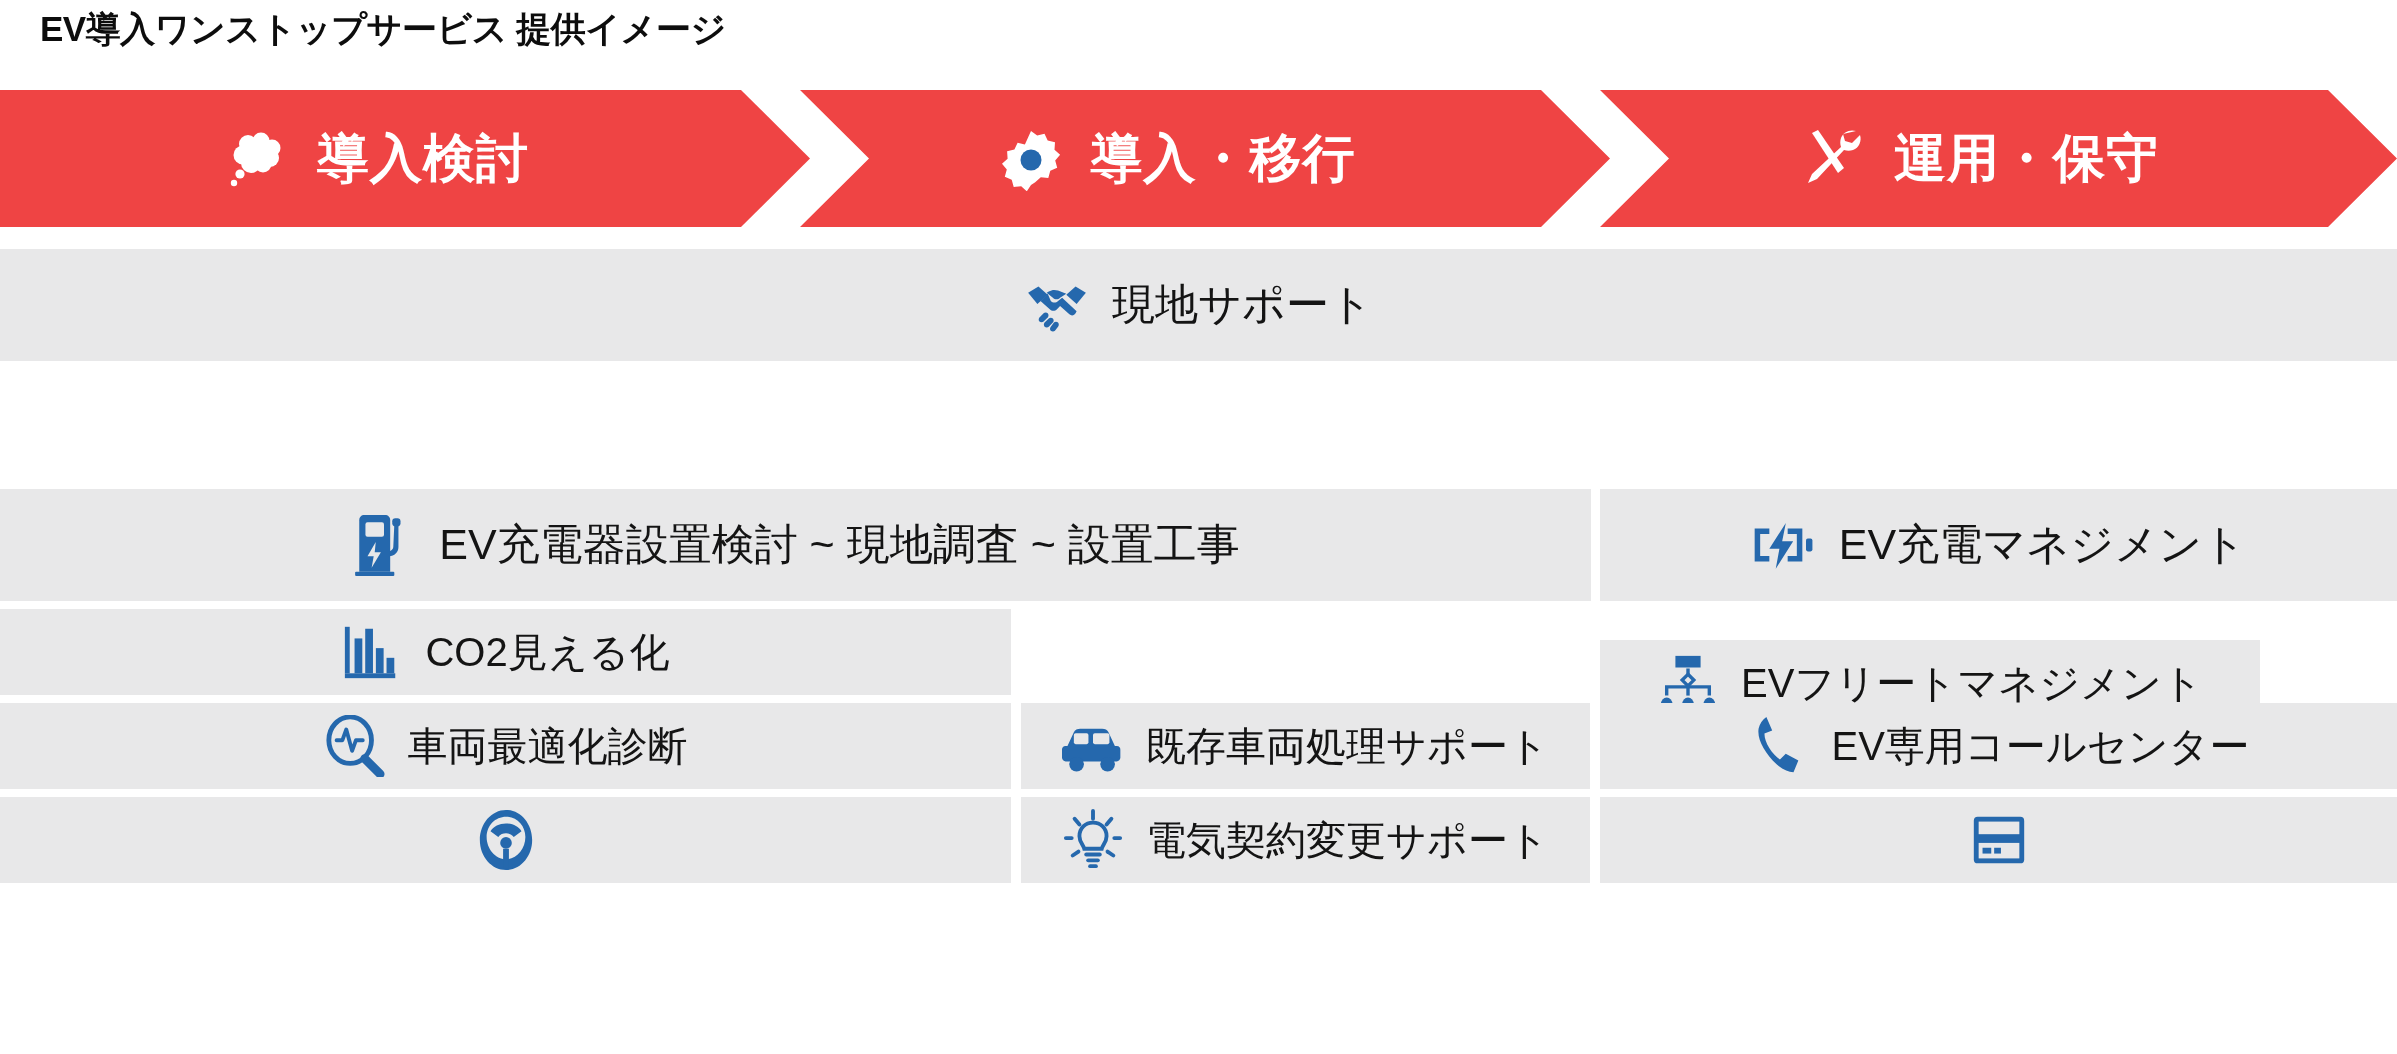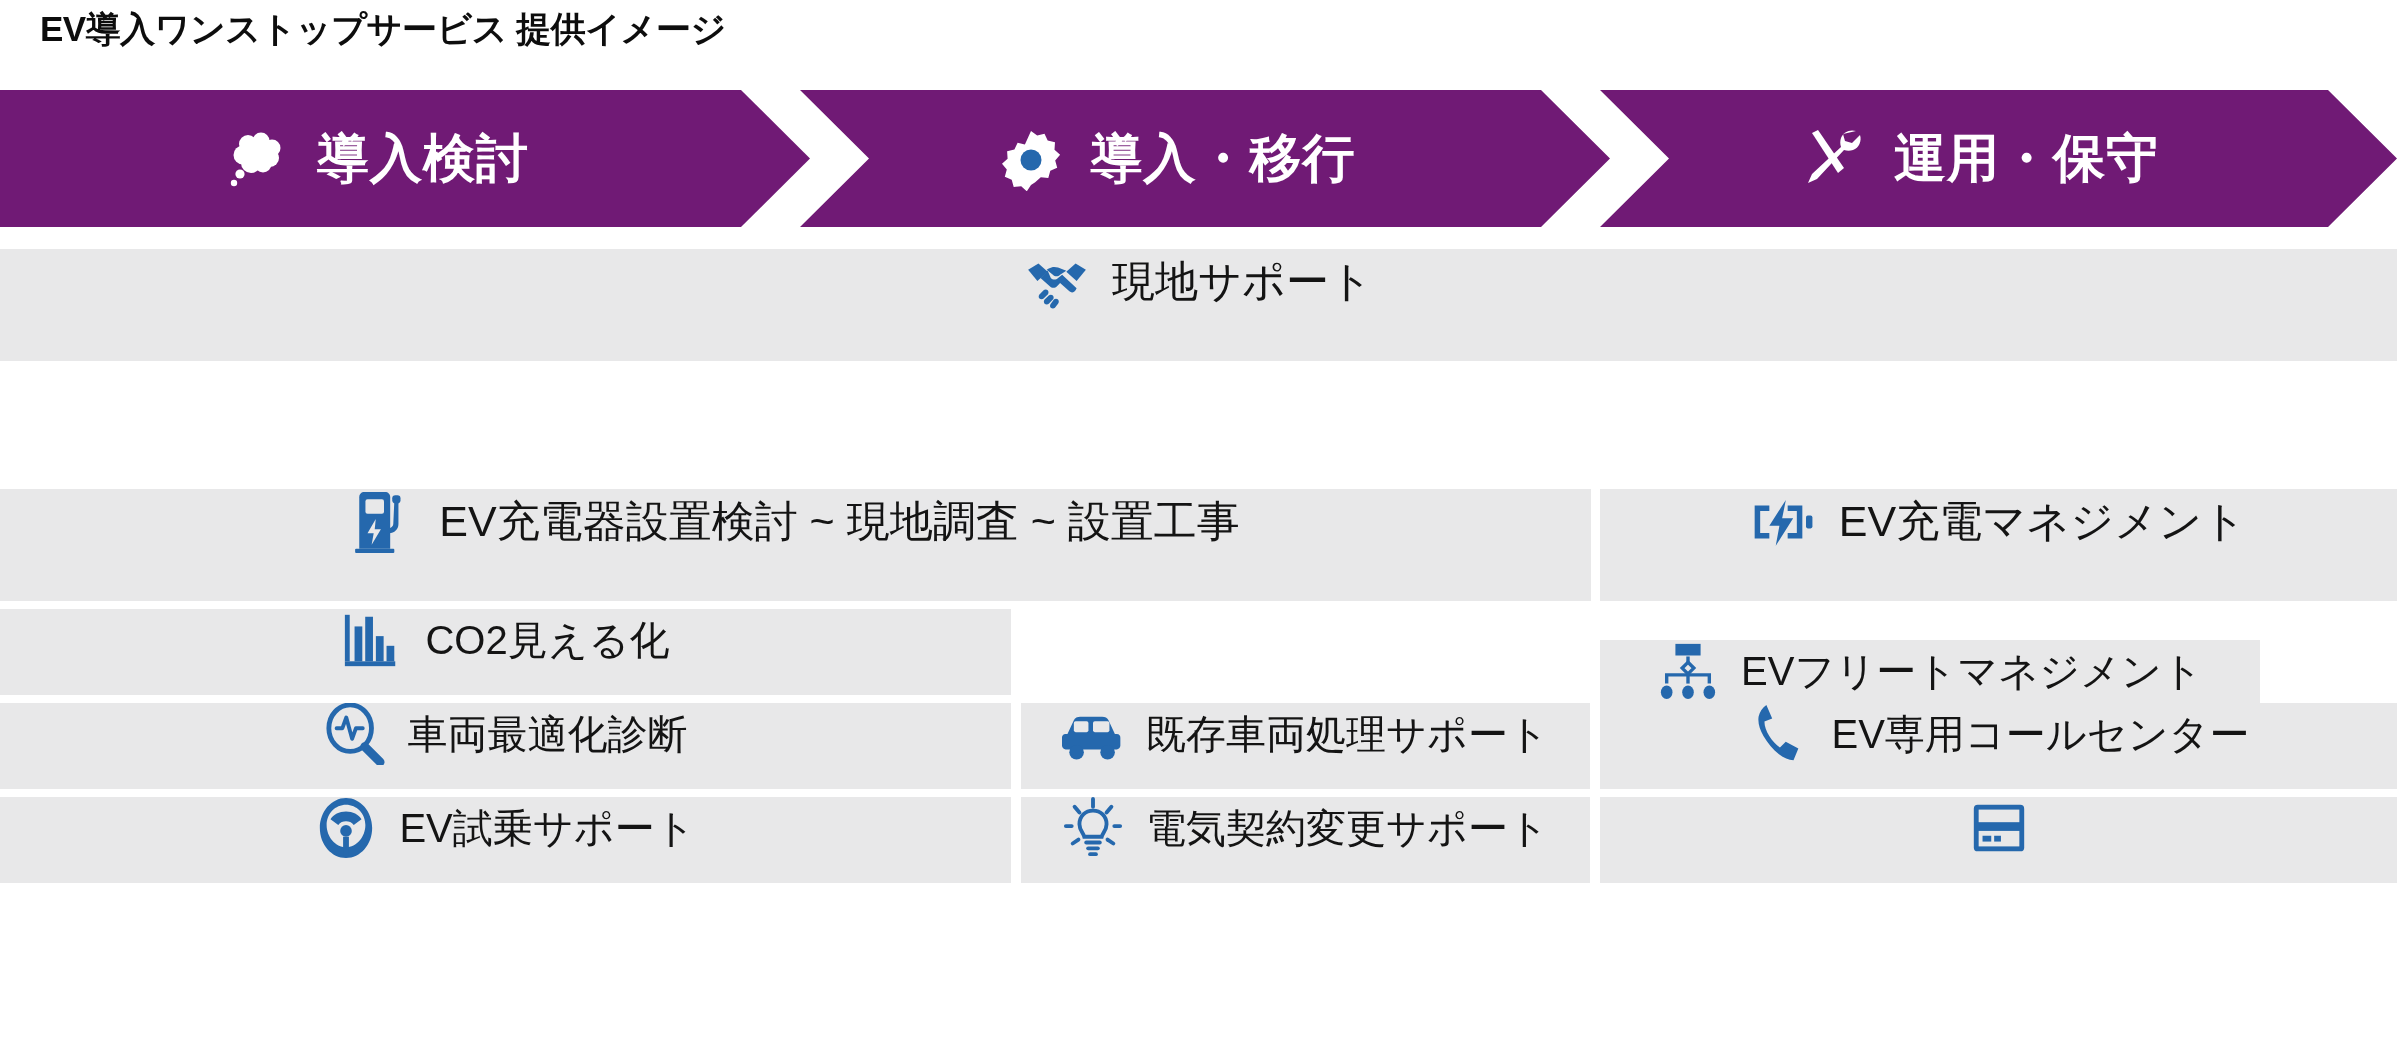--- a/index.html
+++ b/index.html
@@ -14,42 +14,42 @@
   .title{
     position:absolute;left:40px;top:6px;
     font-size:35px;font-weight:bold;color:#0d0d0d;
     letter-spacing:-0.5px;white-space:nowrap;
   }
 
   
   .banner-row{position:absolute;left:0;top:90px;width:2397px;height:137px;}
   .chev{
     position:absolute;top:0;height:137px;
-    background:#701a75;
+    background:#ef4444;
     display:flex;align-items:center;justify-content:center;
     gap:30px;
   }
   .chev-1{left:0px;width:810px;
     clip-path:polygon(0 0, 741px 0, 810px 50%, 741px 100%, 0 100%);}
   .chev-2{left:800px;width:810px;
     clip-path:polygon(0 0, 741px 0, 810px 50%, 741px 100%, 0 100%, 69px 50%);text-align:center;}
   .chev-3{left:1600px;width:797px;
     clip-path:polygon(0 0, 728px 0, 797px 50%, 728px 100%, 0 100%, 69px 50%);}
   .chev-inner{display:flex;align-items:center;gap:28px;transform:translateX(-28px);}
   .chev-3 .chev-inner{transform:translateX(-18px);}
   .chev-label{
     color:#ffffff;font-size:52px;font-weight:bold;white-space:nowrap;
     letter-spacing:1px;
   }
   .chev-ico{width:64px;height:64px;flex:none;display:block;}
 
   
   .cell{
     position:absolute;background:#e8e8e9;
-    display:flex;align-items:flex-start;justify-content:center;
+    display:flex;align-items:center;justify-content:center;
     gap:22px;
   }
   .cell-inner{display:flex;align-items:center;gap:22px;}
   .cell-ico{width:62px;height:62px;flex:none;display:block;}
   .cell-label{
     color:#141414;font-size:40px;white-space:nowrap;
     font-family:"Liberation Sans","DejaVu Sans",sans-serif;
   }
   .big .cell-label{font-size:43px;}
   .big .cell-ico{width:66px;height:66px;}
@@ -226,21 +226,20 @@
   <div class="cell" style="left:0;top:797px;width:1011px;height:86px;">
     <div class="cell-inner">
       <svg class="cell-ico" viewBox="0 0 64 64">
         <g fill="#2568ad">
           <path d="M32 1C17 1 5 15 5 32s12 31 27 31 27-14 27-31S47 1 32 1zm0 7c11 0 20 9 20 21s-9 23-20 23-20-11-20-23S21 8 32 8z"></path>
           <path d="M32 15c-7 0-13 3-16 8l8 6c2-3 5-4 8-4s6 1 8 4l8-6c-3-5-9-8-16-8z"></path>
           <circle cx="32" cy="35" r="6"></circle>
           <path d="M29 41h6v20h-6z"></path>
         </g>
       </svg>
-      <span class="cell-label">EV試乗サポート</span>
     </div>
   </div>
   <div class="cell" style="left:1021px;top:797px;width:569px;height:86px;">
     <div class="cell-inner">
       <svg class="cell-ico" viewBox="0 0 64 64">
         <g fill="none" stroke="#2568ad" stroke-width="4" stroke-linecap="round">
           <path d="M32 2v8"></path>
             <path d="M13 10l5 6"></path>
             <path d="M51 10l-5 6"></path>
           <path d="M4 30h6"></path>

